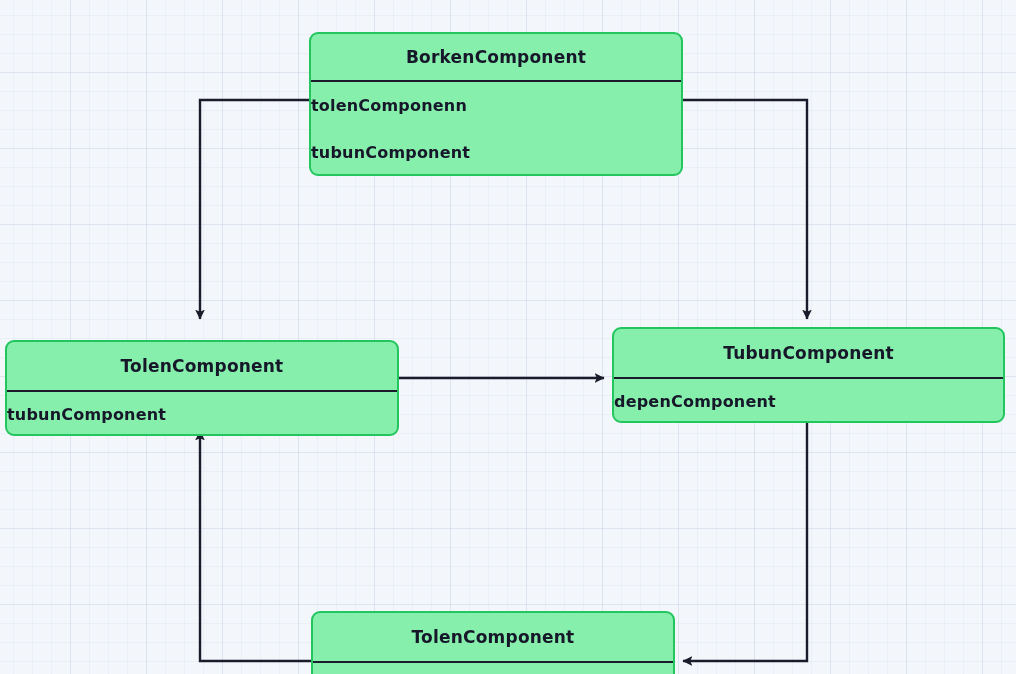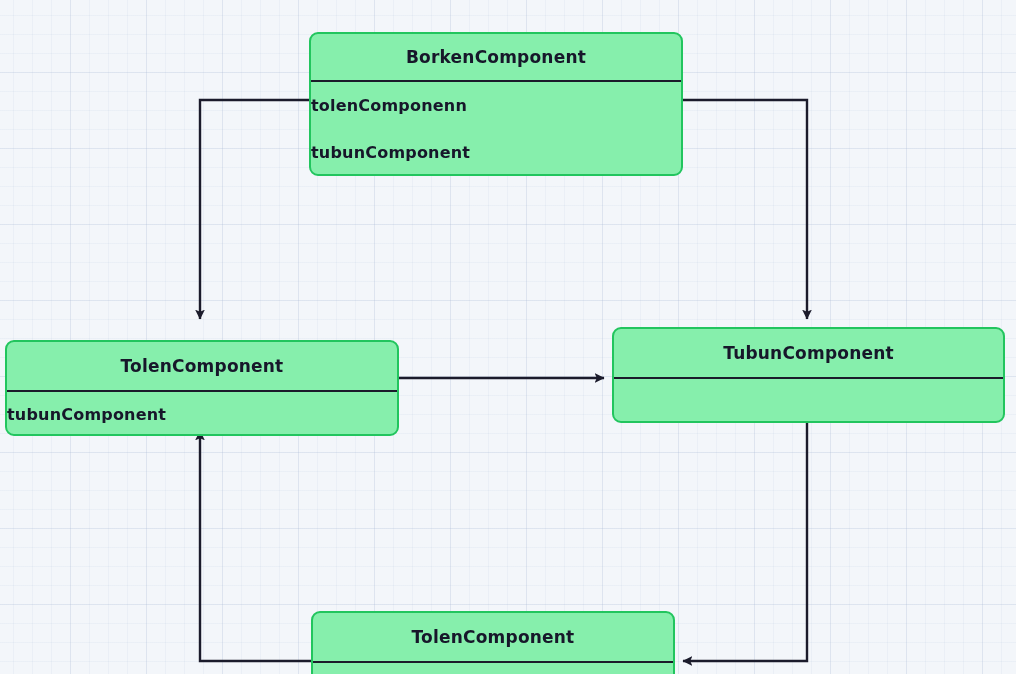--- a/index.html
+++ b/index.html
@@ -107,20 +107,21 @@
 
   <div class="node" id="node-tolen">
     <div class="hdr">TolenComponent</div>
     <div class="sep"></div>
     <div class="row">tubunComponent</div>
   </div>
 
   <div class="node" id="node-tubun">
     <div class="hdr">TubunComponent</div>
     <div class="sep"></div>
+    <div class="row">depenComponent</div>
   </div>
 
   <div class="node" id="node-depen">
     <div class="hdr">TolenComponent</div>
     <div class="sep"></div>
     <div class="row"></div>
   </div>
 
 </div>
 

